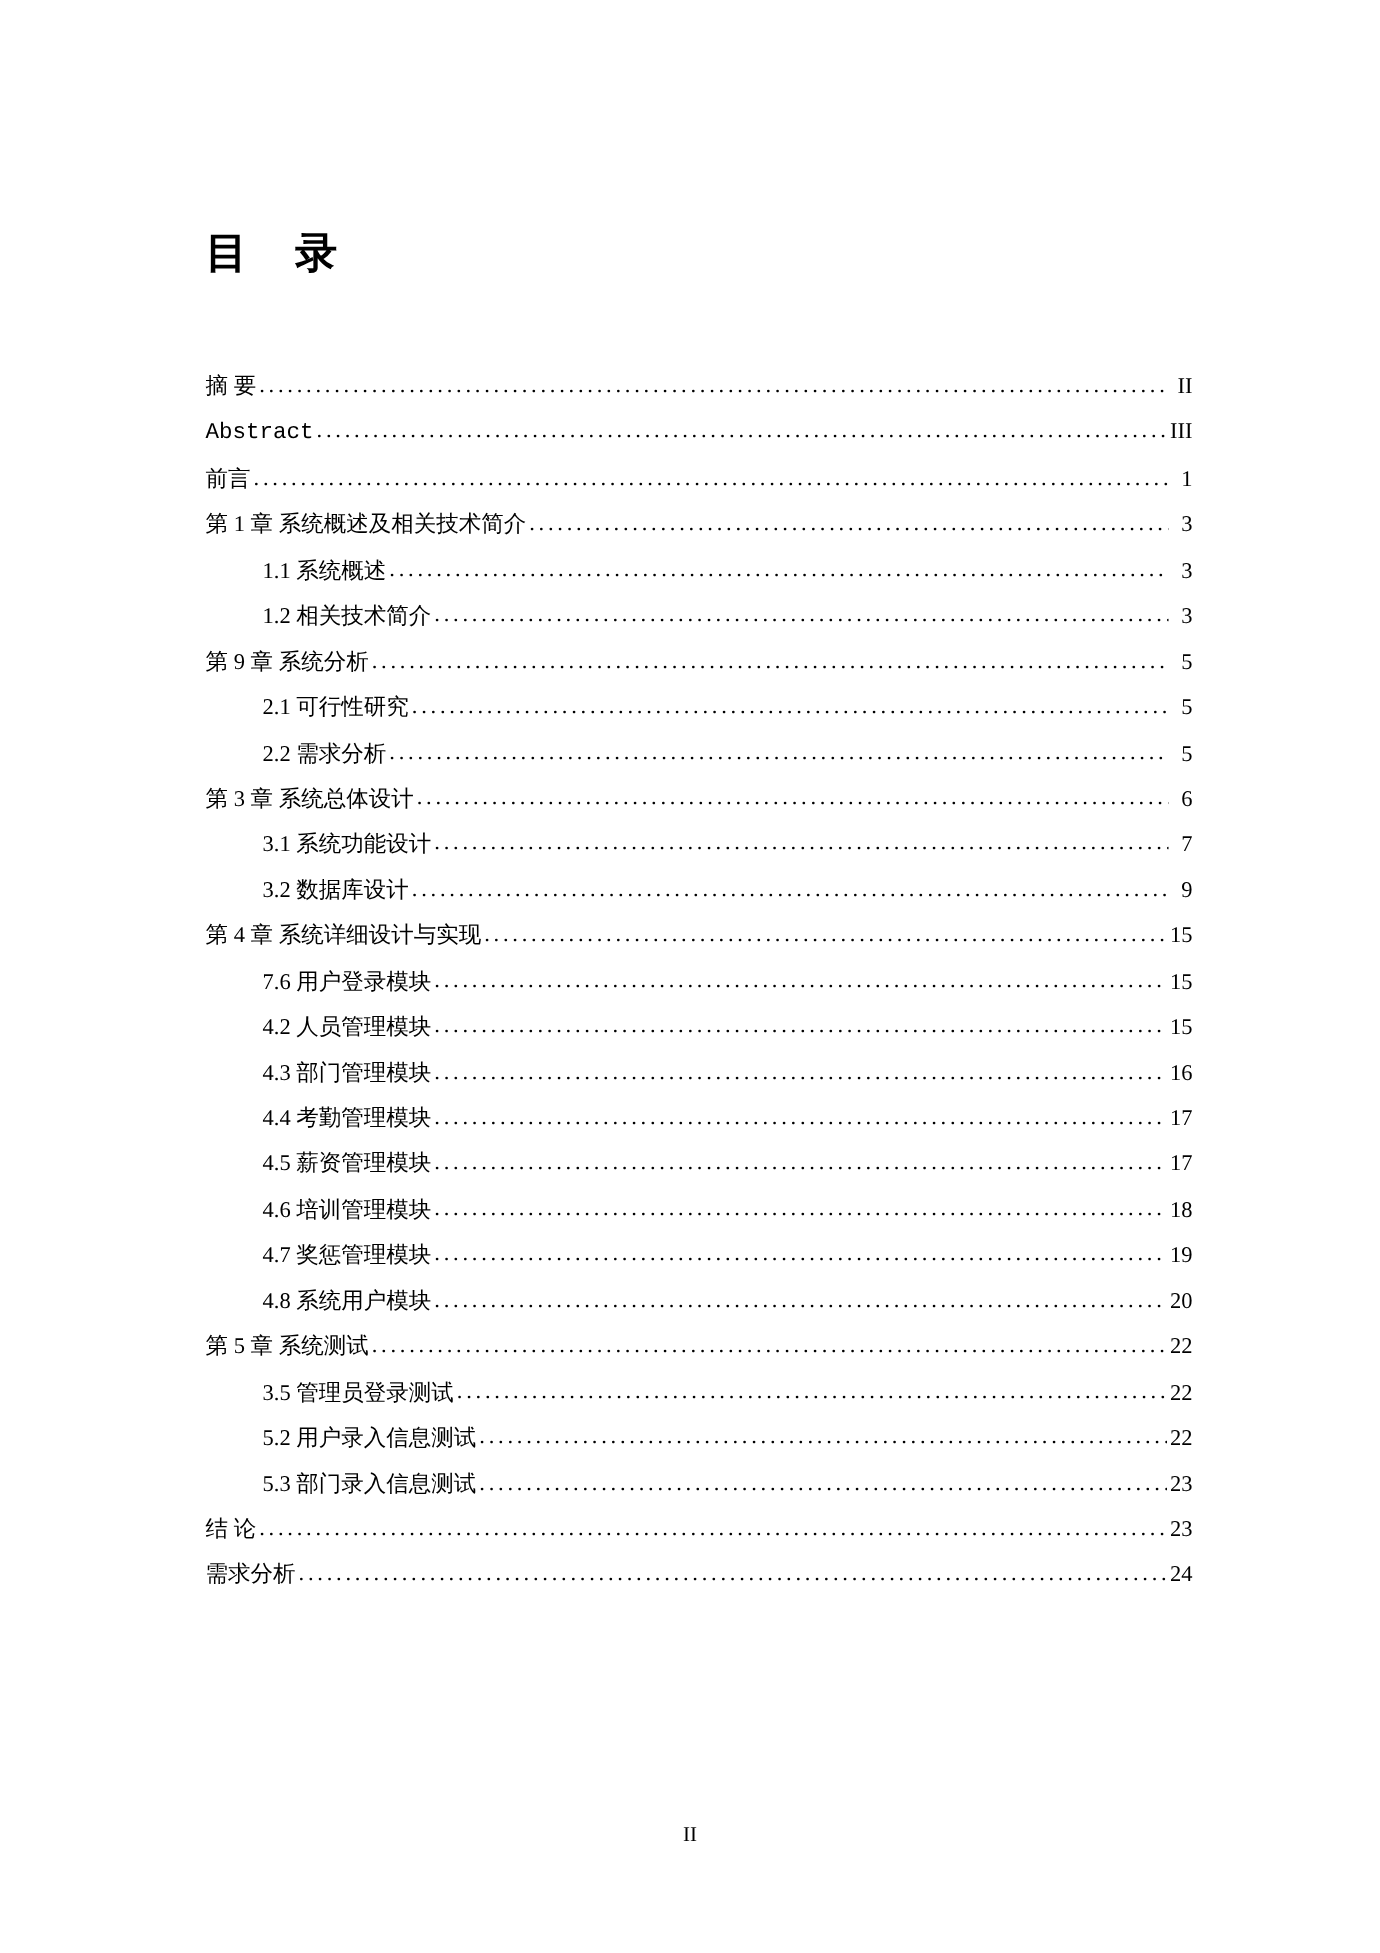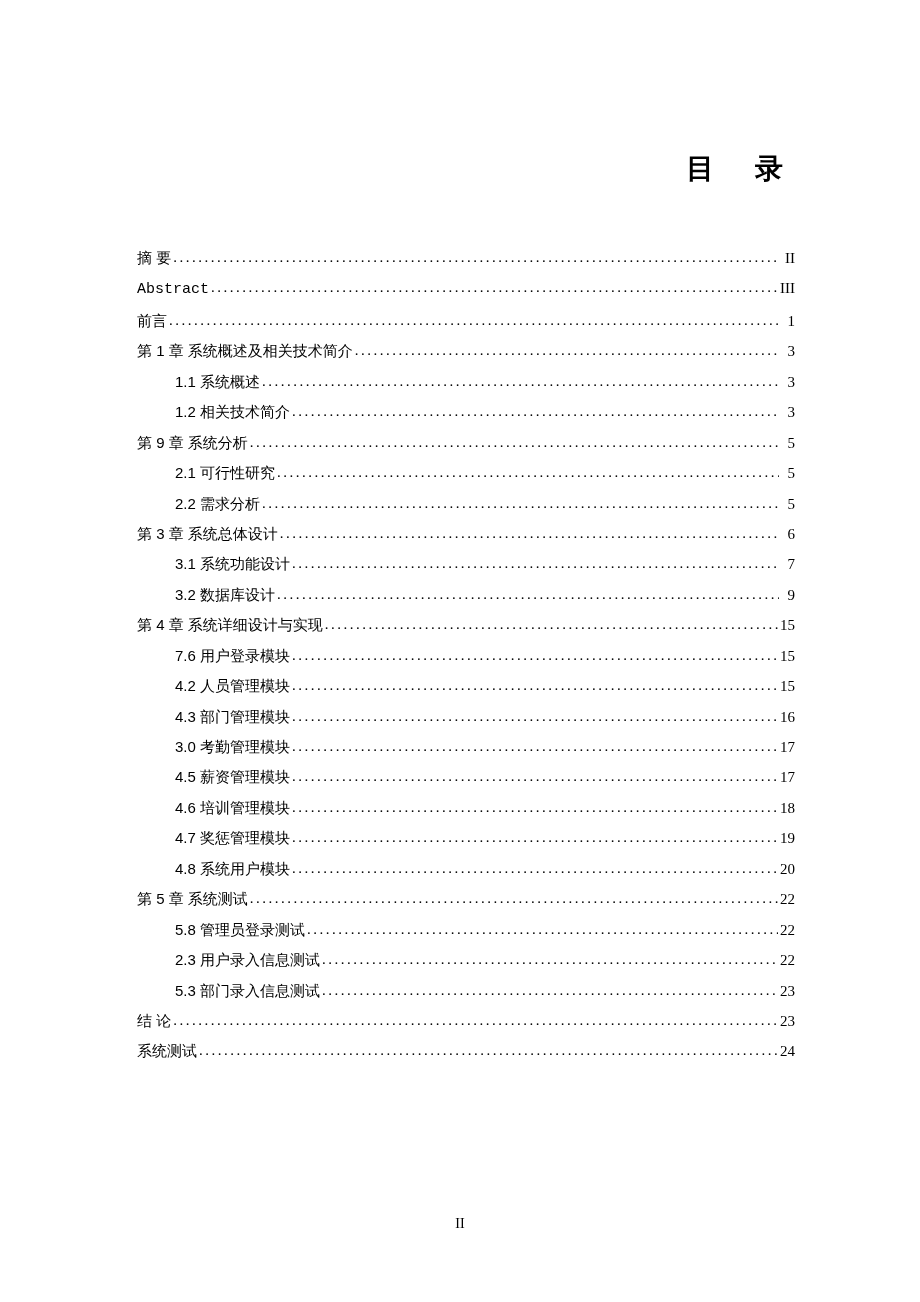--- a/index.html
+++ b/index.html
@@ -12,45 +12,45 @@
       width: 920px;
       height: 1302px;
       font-family: "SimSun", "宋体", serif;
       color: #000;
       position: relative;
     }
     .page {
       padding: 150px 125px 0 137px;
     }
     .title {
-      text-align: right;
+      text-align: left;
       font-size: 28px;
       font-weight: bold;
       letter-spacing: 12px;
       margin-bottom: 55px;
-      font-family: Liberation Mono, monospace;
+      font-family: Liberation Sans, sans-serif;
     }
     .toc {
       font-size: 15px;
       line-height: 2.03;
     }
     .toc-entry {
       display: flex;
       align-items: baseline;
       white-space: nowrap;
     }
     .toc-entry.level-1 {
       padding-left: 0;
     }
     .toc-entry.level-2 {
       padding-left: 38px;
     }
     .toc-label {
       flex-shrink: 0;
-      font-family: Liberation Sans, sans-serif;
+      font-family: Liberation Serif, serif;
     }
     .toc-dots {
       flex: 1;
       overflow: hidden;
       letter-spacing: 2.5px;
       margin: 0 2px;
       position: relative;
       top: -1px;
     }
     .toc-dots::after {
@@ -156,21 +156,21 @@
         <span class="toc-label ">4.2 人员管理模块</span>
         <span class="toc-dots"></span>
         <span class="toc-page">15</span>
       </div>
       <div class="toc-entry level-2">
         <span class="toc-label ">4.3 部门管理模块</span>
         <span class="toc-dots"></span>
         <span class="toc-page">16</span>
       </div>
       <div class="toc-entry level-2">
-        <span class="toc-label ">3.0 考勤管理模块</span>
+        <span class="toc-label ">4.4 考勤管理模块</span>
         <span class="toc-dots"></span>
         <span class="toc-page">17</span>
       </div>
       <div class="toc-entry level-2">
         <span class="toc-label ">4.5 薪资管理模块</span>
         <span class="toc-dots"></span>
         <span class="toc-page">17</span>
       </div>
       <div class="toc-entry level-2">
         <span class="toc-label ">4.6 培训管理模块</span>
@@ -186,39 +186,39 @@
         <span class="toc-label ">4.8 系统用户模块</span>
         <span class="toc-dots"></span>
         <span class="toc-page">20</span>
       </div>
       <div class="toc-entry level-1">
         <span class="toc-label ">第 5 章 系统测试</span>
         <span class="toc-dots"></span>
         <span class="toc-page">22</span>
       </div>
       <div class="toc-entry level-2">
-        <span class="toc-label ">5.8 管理员登录测试</span>
+        <span class="toc-label ">3.5 管理员登录测试</span>
         <span class="toc-dots"></span>
         <span class="toc-page">22</span>
       </div>
       <div class="toc-entry level-2">
-        <span class="toc-label ">2.3 用户录入信息测试</span>
+        <span class="toc-label ">5.2 用户录入信息测试</span>
         <span class="toc-dots"></span>
         <span class="toc-page">22</span>
       </div>
       <div class="toc-entry level-2">
         <span class="toc-label ">5.3 部门录入信息测试</span>
         <span class="toc-dots"></span>
         <span class="toc-page">23</span>
       </div>
       <div class="toc-entry level-1">
         <span class="toc-label ">结   论</span>
         <span class="toc-dots"></span>
         <span class="toc-page">23</span>
       </div>
       <div class="toc-entry level-1">
-        <span class="toc-label ">系统测试</span>
+        <span class="toc-label ">需求分析</span>
         <span class="toc-dots"></span>
         <span class="toc-page">24</span>
       </div>
     </div>
 </div>
 <div class="page-number">II</div>
 
 </body></html>

